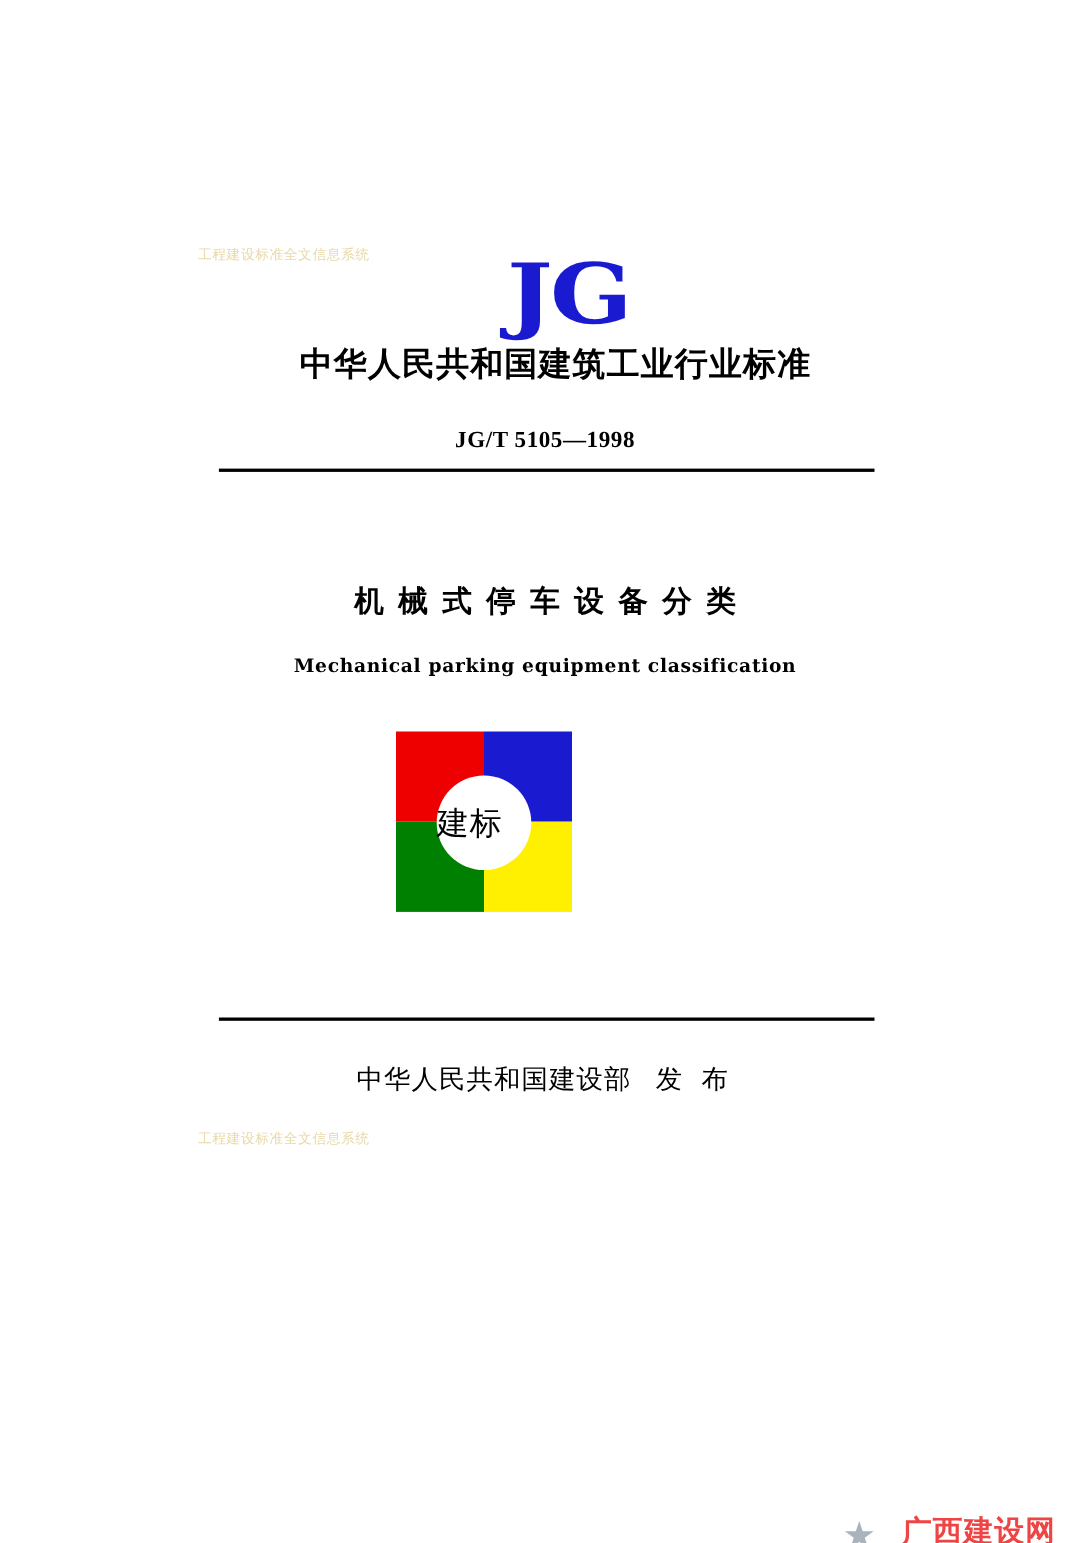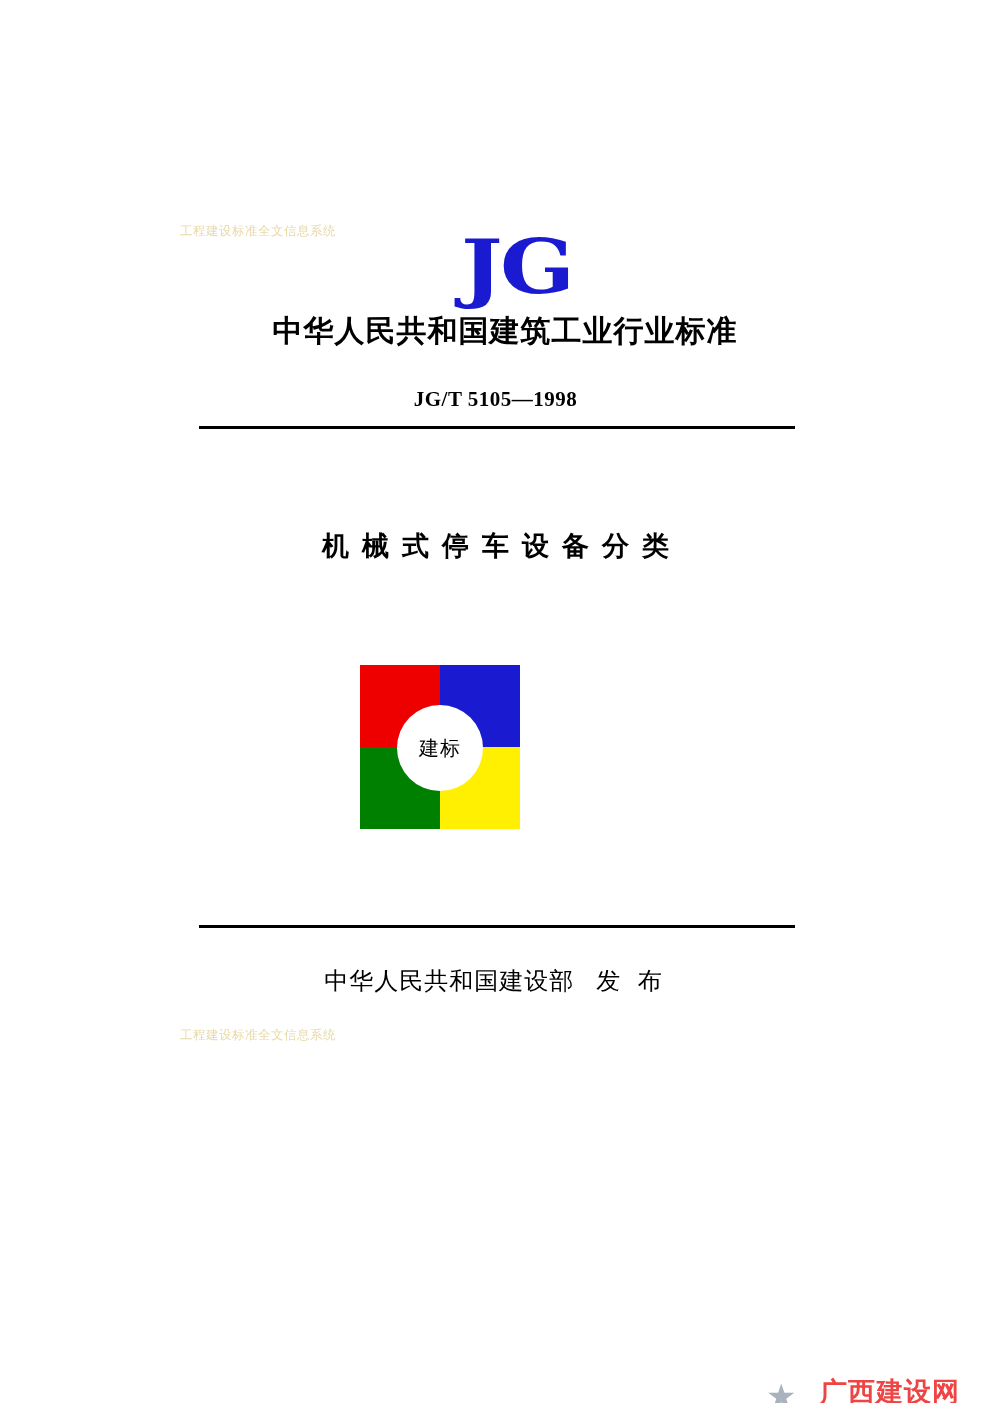--- a/index.html
+++ b/index.html
@@ -143,23 +143,23 @@
     border-radius: 50%;
     background: #ffffff;
   }
   .emblem .emblem-text {
     position: absolute;
     left: 37px;
     top: 40px;
     width: 86px;
     height: 86px;
     line-height: 86px;
-    text-align: center;
-    font-family: "DejaVu Sans", sans-serif;
-    font-size: 20px;
+    text-align: left;
+    font-family: "DejaVu Sans", sans-serif;
+    font-size: 29px;
     color: #000;
     letter-spacing: 1px;
   }
 
   .dates {
     position: absolute;
     left: 199px;
     width: 596px;
     top: 840px;
     display: flex;
@@ -244,20 +244,21 @@
   </div>
 
   <div class="std-title">中华人民共和国建筑工业行业标准</div>
 
   <div class="std-number">JG/T 5105—1998</div>
 
   <div class="rule rule-top"></div>
 
   <div class="doc-title-cn">机械式停车设备分类</div>
 
+  <div class="doc-title-en">Mechanical parking equipment classification</div>
 
   <div class="emblem">
     <div class="quad q-red"></div>
     <div class="quad q-blue"></div>
     <div class="quad q-green"></div>
     <div class="quad q-yellow"></div>
     <div class="circle"></div>
     <div class="emblem-text">建标</div>
   </div>
 

